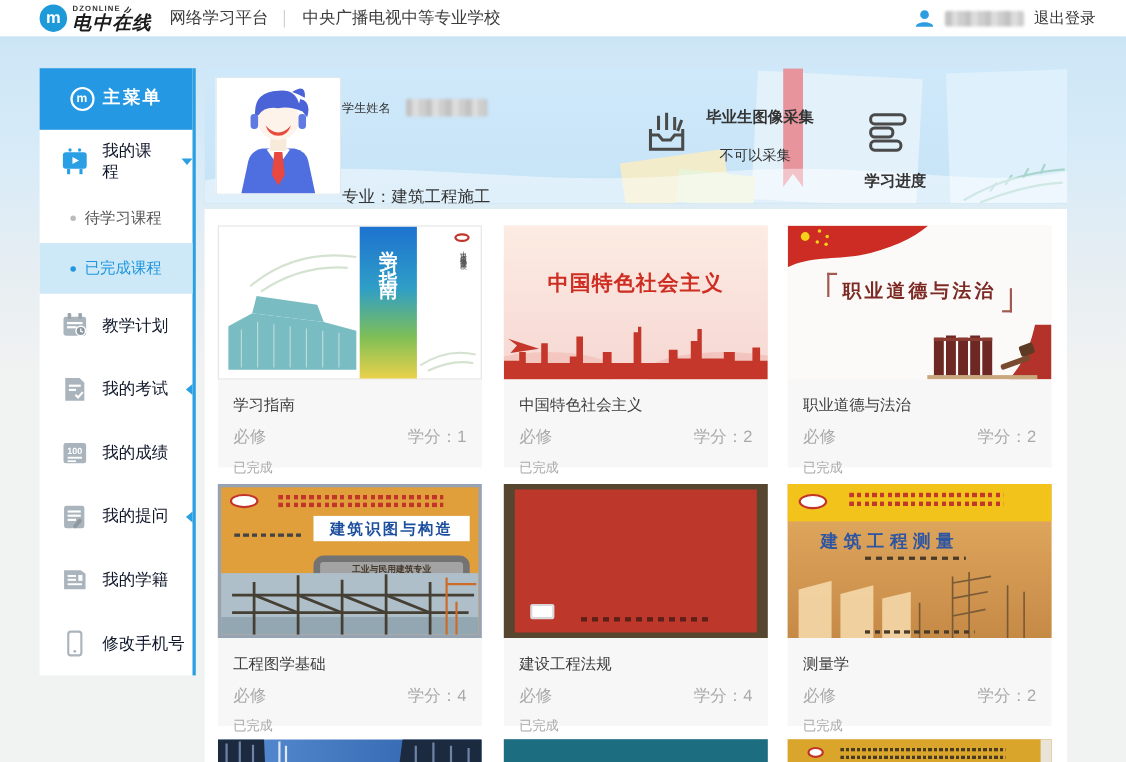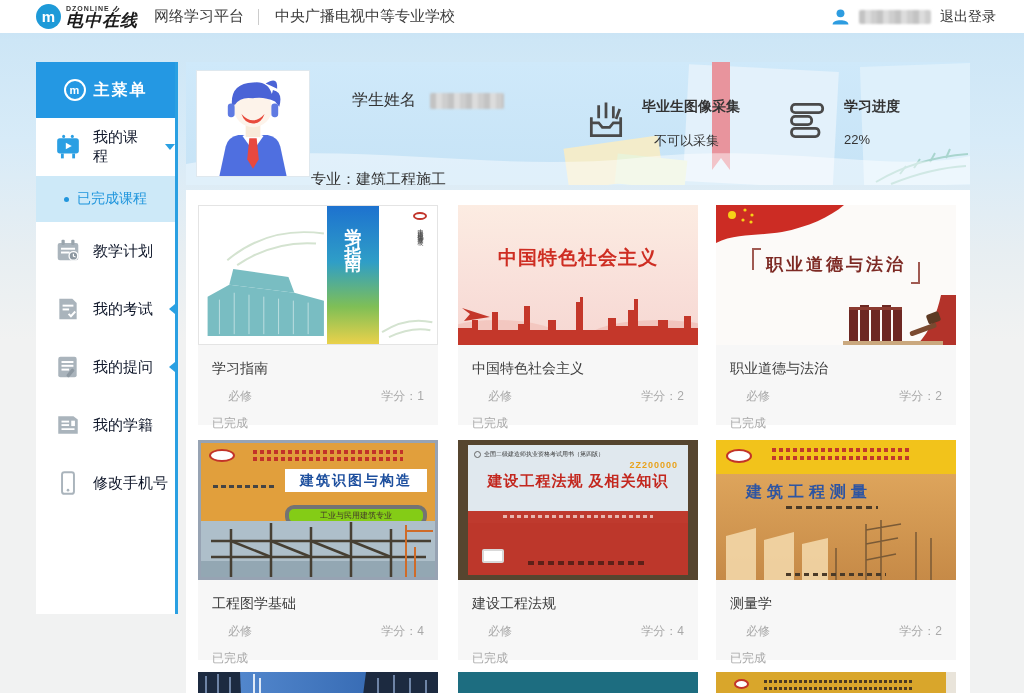--- a/index.html
+++ b/index.html
@@ -38,39 +38,39 @@
   .bullet-active { background:#2196dd; }
   .tri-down { width:0; height:0; border-left:5px solid transparent; border-right:5px solid transparent; border-top:6px solid #2aa0e2; margin-left:2px; }
   .tri-left { width:0; height:0; border-top:5px solid transparent; border-bottom:5px solid transparent; border-right:6px solid #2aa0e2; margin-left:4px; }
   .si-icon { width:26px; height:26px; flex:0 0 26px; }
 
   
   .banner { position:absolute; left:186px; top:62px; width:784px; height:123px; overflow:hidden;
             background:linear-gradient(180deg,#cfe9fa,#c6e3f6); }
   .banner-deco { position:absolute; inset:0; pointer-events:none; }
   .avatar-card { position:absolute; left:10px; top:8px; width:114px; height:107px; background:#fff; border:1px solid #dfe8ee; }
-  .stu-name { position:absolute; left:125px; top:28px; display:flex; align-items:center; gap:14px; font-size:16px; color:#333;margin-left:41px; }
+  .stu-name { position:absolute; left:125px; top:28px; display:flex; align-items:center; gap:14px; font-size:11px; color:#333; }
   .stu-major { position:absolute; left:125px; top:108px; font-size:15px; color:#333; }
   .stat { position:absolute; display:flex; gap:14px; align-items:flex-start; }
   .stat-collect { left:398px; top:36px; }
-  .stat-progress { left:600px; top:36px; }
+  .stat-progress { left:600px; top:36px;flex-direction:column; }
   .stat-title { font-size:14px; font-weight:bold; color:#333; }
   .stat-value { font-size:13px; color:#333; margin-top:16px; }
   .stat-collect .stat-value { margin-left:12px; }
 
   
   .content { position:absolute; left:186px; top:190px; width:784px; height:503px; background:#fff; overflow:hidden; }
   .card { position:absolute; width:240px; height:220px; background:#f7f7f7; cursor:pointer; }
   .r1 { top:15px; } .r2 { top:250px; } .r3 { top:482px; height:140px; }
   .c1 { left:12px; } .c2 { left:272px; } .c3 { left:530px; }
   .cover { position:relative; width:240px; height:140px; overflow:hidden; }
   .abs { position:absolute; inset:0; }
   .cinfo { padding:10px 14px 0; }
   .ctitle { font-size:14px; color:#3d3d3d; margin:5px 0 10px; }
-  .cmeta { display:flex; justify-content:space-between; font-size:12px; color:#a9a9a9; margin-bottom:10px;margin-left:16px; }
+  .cmeta { display:flex; justify-content:space-between; font-size:15px; color:#a9a9a9; margin-bottom:10px; }
   .cstatus { font-size:12px; color:#a9a9a9; }
 
   
   .cv1 { background:#fff; border:1px solid #e4e4e4; }
   .cv1-band { position:absolute; left:128px; top:0; width:52px; height:140px; text-align:center;
               background:linear-gradient(180deg,#1d72cf 0%,#2f9ec7 40%,#7fbf56 72%,#f0d24a 100%); }
   .cv1-vt { writing-mode:vertical-rl; color:#fff; font-weight:bold; font-size:17px; letter-spacing:9px; margin-top:8px; display:inline-block; }
   .cv1-side { position:absolute; right:10px; top:6px; display:flex; flex-direction:column; align-items:center; }
   .cv1-logo { width:14px; height:8px; border:2px solid #c2352b; border-radius:50%; margin-bottom:4px; }
   .cv1-vts { writing-mode:vertical-rl; font-size:6px; color:#555; letter-spacing:1px; }
@@ -90,22 +90,22 @@
   
   .cv4 { background:#97a3b3; }
   .cv4-book { position:absolute; inset:3px; background:#e19f3c; }
   .cv4-logo { position:absolute; left:8px; top:6px; width:26px; height:13px; background:#fff; border:2px solid #c23329; border-radius:50%; }
   .cv4-redlines { position:absolute; left:52px; top:7px; width:150px; }
   .cv4-redlines i { display:block; height:4px; margin-bottom:3px; background:repeating-linear-gradient(90deg,#c23329 0 4px,transparent 4px 7px); }
   .cv4-titlebox { position:absolute; left:84px; top:26px; width:142px; background:#fff; color:#1d4f9e;
                   font-weight:800; font-size:14px; line-height:1.2; text-align:center; padding:3px 2px; letter-spacing:2px; }
   .cv4-authors { position:absolute; left:12px; top:42px; width:62px; height:3px;
                  background:repeating-linear-gradient(90deg,#444 0 5px,transparent 5px 8px); }
-  .cv4-sub { position:absolute; left:84px; top:62px; width:142px; background:#84cc16; border:4px solid #737373;
-             border-radius:9px; font-size:8px; color:#43372a; text-align:center; padding:1px 0; }
+  .cv4-sub { position:absolute; left:84px; top:62px; width:142px; background:#a3a3a3; border:6px solid #737373;
+             border-radius:9px; font-size:8px; color:#43372a; text-align:center; padding:1px 0;font-weight:bold; }
   .cv4-photo { position:absolute; left:0; bottom:0; }
 
   
   .cv5 { background:#56452f; }
   .cv5-book { position:absolute; left:10px; right:10px; top:5px; height:130px; background:#bd372b; }
   .cv5-top { position:relative; height:78px; background:#e0e8ee; padding:5px 6px 0; }
   .cv5-line1 { display:flex; align-items:center; gap:3px; font-size:6px; color:#333; }
   .cv5-logo { width:7px; height:7px; border:1.5px solid #666; border-radius:50%; flex:0 0 7px; }
   .cv5-code { position:absolute; right:10px; top:15px; color:#e8a21c; font-weight:800; font-size:9px; letter-spacing:1px; }
   .cv5-title { margin-top:13px; text-align:center; color:#c3271e; font-weight:800; font-size:15px; line-height:1.25; letter-spacing:1px; }
@@ -180,20 +180,24 @@
           <circle cx="16" cy="2.2" r="1.4" fill="#2b9fe3"></circle>
         <rect x="2" y="4" width="20" height="14" rx="2.5" fill="#2b9fe3"></rect>
         <polygon points="10,8 10,14 15.5,11" fill="#fff"></polygon>
         <rect x="5.5" y="18" width="2.6" height="4.5" fill="#2b9fe3"></rect>
           <rect x="15.9" y="18" width="2.6" height="4.5" fill="#2b9fe3"></rect>
       </svg>
       <span>我的课程</span>
       <span class="tri-down"></span>
     </div>
 
+    <div class="side-item si-sub">
+      <span class="bullet"></span>
+      <span>待学习课程</span>
+    </div>
 
     <div class="side-item si-sub si-active">
       <span class="bullet bullet-active"></span>
       <span>已完成课程</span>
     </div>
 
     <div class="side-item si-parent">
       <svg class="si-icon" viewBox="0 0 24 24">
         <rect x="2.5" y="4.5" width="19" height="16" rx="2" fill="#aab4bc"></rect>
         <rect x="6" y="1.5" width="3" height="5" rx="1" fill="#9aa5ad"></rect>
@@ -210,20 +214,29 @@
       <svg class="si-icon" viewBox="0 0 24 24">
         <path d="M4,2.5 h12 l4,4 v15 h-16 z" fill="#aab4bc"></path>
         <rect x="7" y="8" width="10" height="1.8" fill="#fff"></rect>
           <rect x="7" y="11.5" width="6" height="1.8" fill="#fff"></rect>
         <path d="M12.5,16.5 l2.2,2.2 l4-4.4" stroke="#fff" stroke-width="1.8" fill="none"></path>
       </svg>
       <span>我的考试</span>
       <span class="tri-left"></span>
     </div>
 
+    <div class="side-item si-parent">
+      <svg class="si-icon" viewBox="0 0 24 24">
+        <rect x="2.5" y="3.5" width="19" height="17" rx="2" fill="#aab4bc"></rect>
+        <text x="12" y="12.5" text-anchor="middle" font-size="7.5" font-weight="bold" fill="#fff">100</text>
+        <rect x="6" y="15" width="12" height="1.6" fill="#fff"></rect>
+          <rect x="6" y="18" width="7" height="1.4" fill="#fff"></rect>
+      </svg>
+      <span>我的成绩</span>
+    </div>
 
     <div class="side-item si-parent">
       <svg class="si-icon" viewBox="0 0 24 24">
         <rect x="3" y="2.5" width="17" height="19" rx="2" fill="#aab4bc"></rect>
         <rect x="6" y="6.5" width="11" height="1.8" fill="#fff"></rect>
           <rect x="6" y="10" width="11" height="1.8" fill="#fff"></rect>
           <rect x="6" y="13.5" width="7" height="1.8" fill="#fff"></rect>
         <rect x="13" y="13" width="3.2" height="9" rx="1.2" fill="#8d98a1" transform="rotate(40 14.5 17)"></rect>
       </svg>
       <span>我的提问</span>
@@ -444,31 +457,20 @@
           <span>必修</span>
           <span>学分：4</span>
         </div>
         <div class="cstatus">已完成</div>
       </div>
     </div>
 
     <div class="card r2 c2">
       <div class="cover cv5">
         <div class="cv5-book">
-          <div class="cv5-top">
-            <div class="cv5-line1">
-              <span class="cv5-logo"></span>
-              <span>全国二级建造师执业资格考试用书（第四版）</span>
-            </div>
-            <div class="cv5-code">2Z200000</div>
-            <div class="cv5-title">建设工程法规 及相关知识</div>
-            <div class="cv5-strip">
-                <i></i>
-              </div>
-          </div>
           <span class="cv5-box"></span>
           <div class="cv5-pub"></div>
         </div>
       </div>
       <div class="cinfo">
         <div class="ctitle">建设工程法规</div>
         <div class="cmeta">
           <span>必修</span>
           <span>学分：4</span>
         </div>

